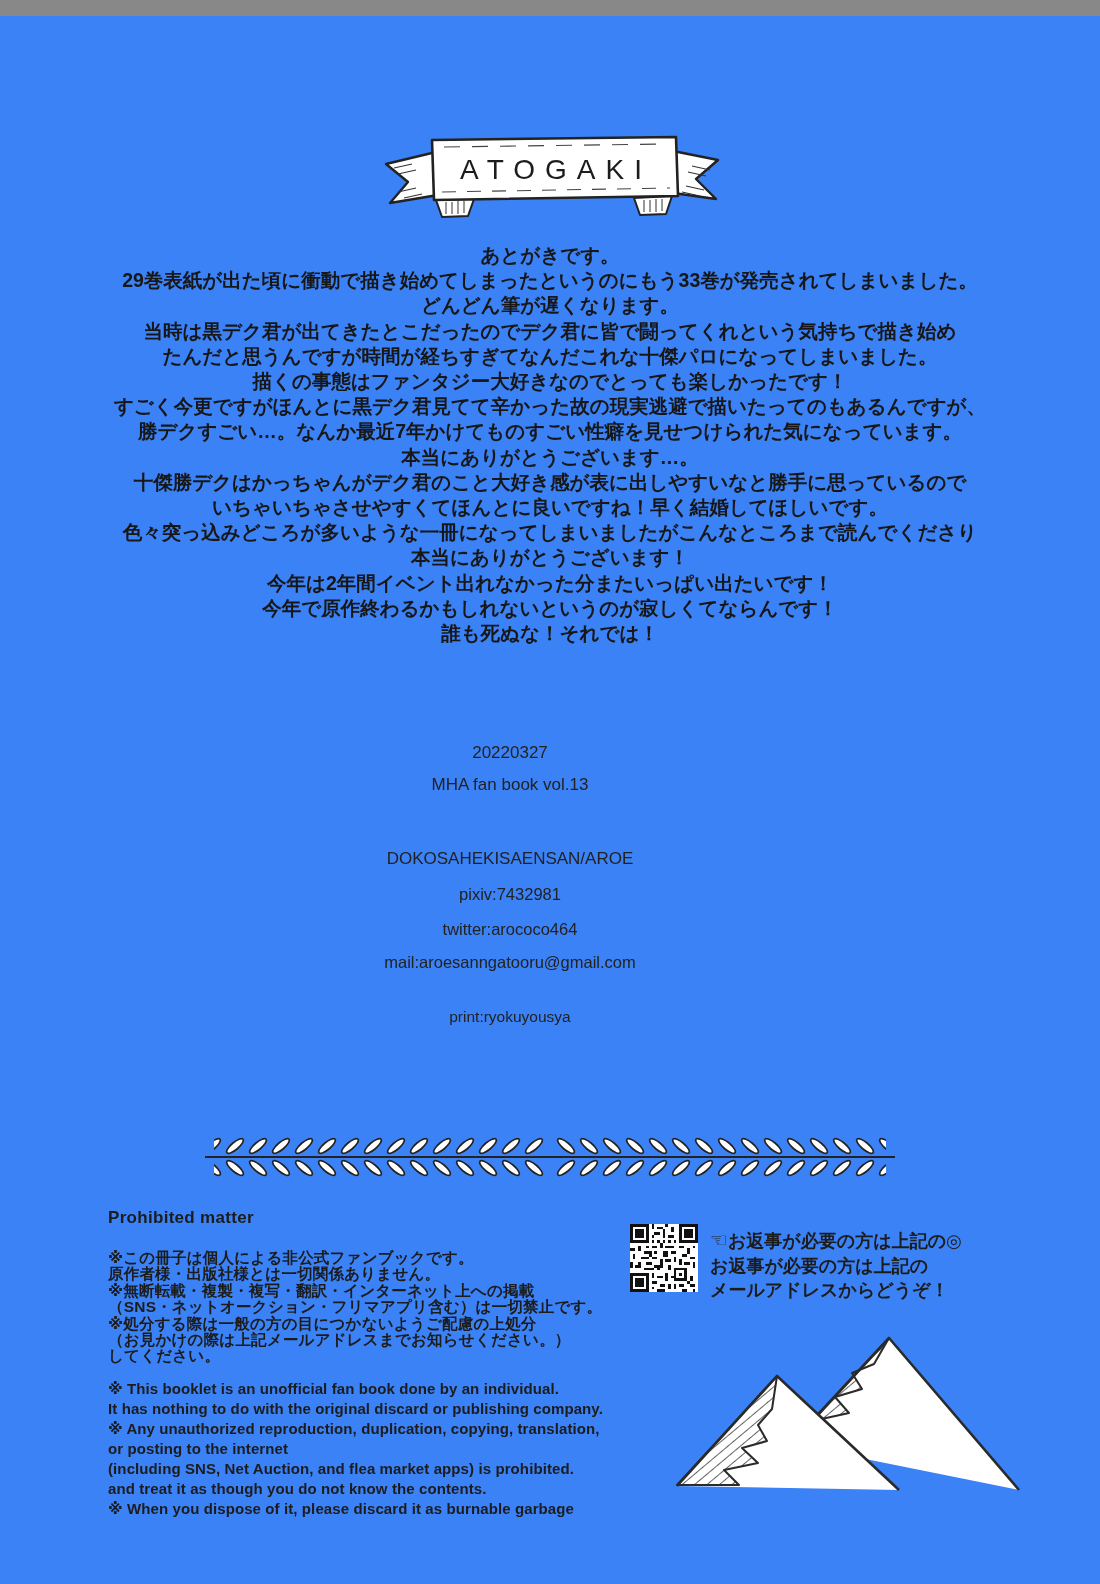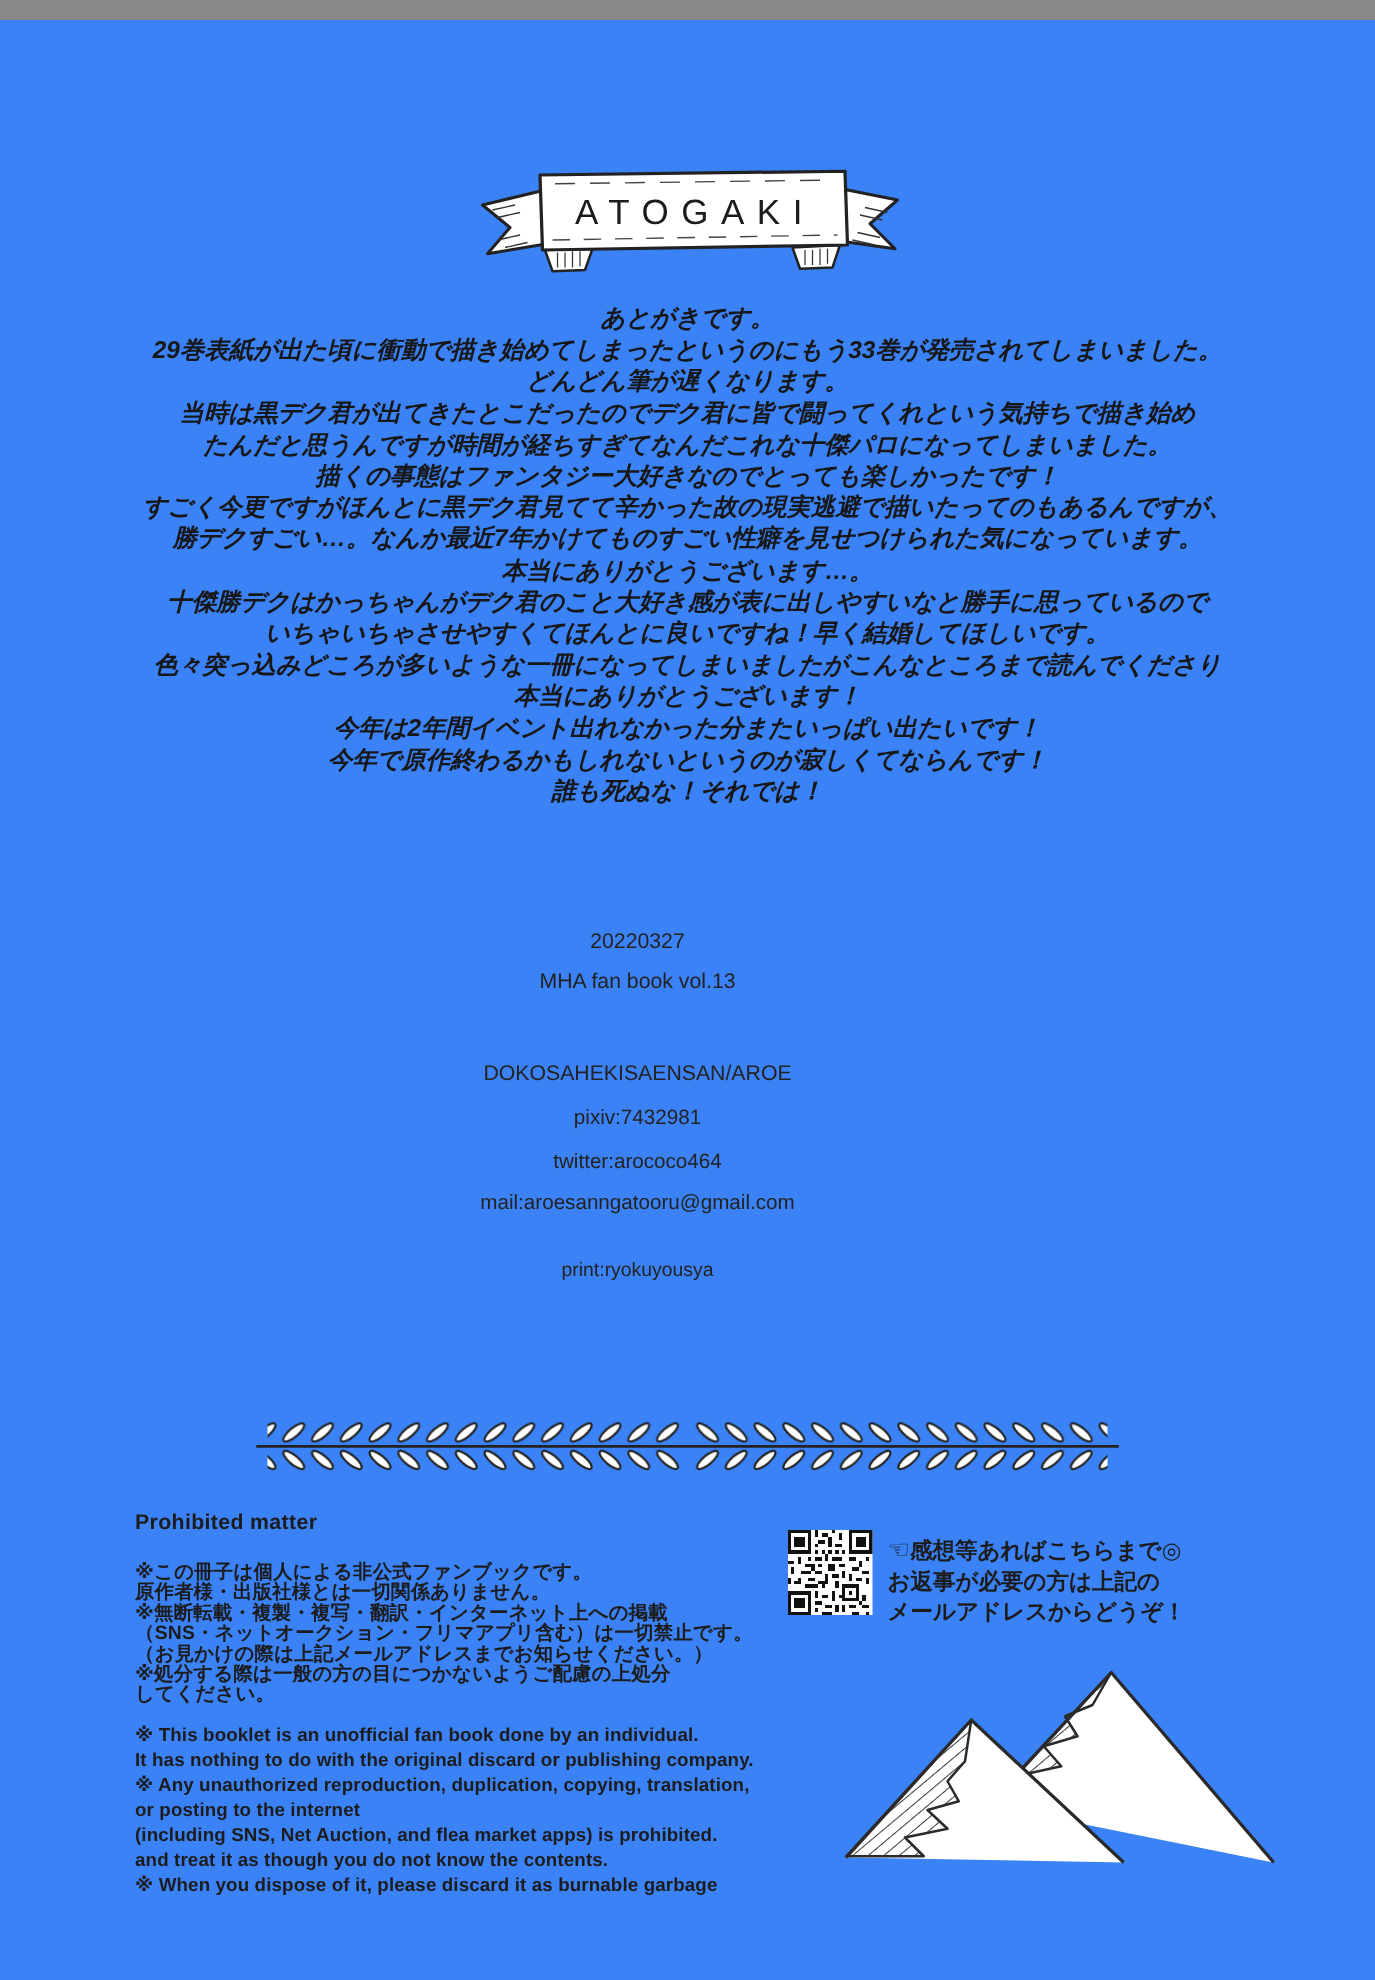--- a/index.html
+++ b/index.html
@@ -10,21 +10,21 @@
   }
   svg { display:block; }
 
   .banner { position:absolute; left:378px; top:108px; }
 
   .afterword {
     position:absolute; left:20px; top:227px; width:1060px;
     text-align:center; font-size:19.5px; line-height:25.2px;
     font-weight:600; color:#171717;
   }
-  .aw-line { min-height:25px; white-space:nowrap;font-style:italic; }
+  .aw-line { min-height:25px; white-space:nowrap; }
 
   .centerline { position:absolute; left:0; width:1020px; text-align:center; color:#222; }
   .credit-date    { top:727px;  font-size:17px; }
   .credit-book    { top:759px;  font-size:17px; }
   .credit-circle  { top:833px;  font-size:17px; }
   .credit-pixiv   { top:869px;  font-size:16.5px; }
   .credit-twitter { top:904px;  font-size:16.5px; }
   .credit-mail    { top:937px;  font-size:16.5px; }
   .credit-print   { top:992px; font-size:15.5px; }
 
@@ -130,22 +130,22 @@
     </svg>
   </div>
 
   <div class="prohibited">
     <div class="prohibited-title">Prohibited matter</div>
     <div class="prohibited-jp">
         <div>※この冊子は個人による非公式ファンブックです。</div>
         <div>原作者様・出版社様とは一切関係ありません。</div>
         <div>※無断転載・複製・複写・翻訳・インターネット上への掲載</div>
         <div>（SNS・ネットオークション・フリマアプリ含む）は一切禁止です。</div>
+        <div>※処分する際は一般の方の目につかないようご配慮の上処分</div>
         <div>（お見かけの際は上記メールアドレスまでお知らせください。）</div>
-        <div>※処分する際は一般の方の目につかないようご配慮の上処分</div>
         <div>してください。</div>
       </div>
     <div class="prohibited-en">
         <div>※ This booklet is an unofficial fan book done by an individual.</div>
         <div>It has nothing to do with the original discard or publishing company.</div>
         <div>※ Any unauthorized reproduction, duplication, copying, translation,</div>
         <div>or posting to the internet</div>
         <div>(including SNS, Net Auction, and flea market apps) is prohibited.</div>
         <div>and treat it as though you do not know the contents.</div>
         <div>※ When you dispose of it, please discard it as burnable garbage</div>
@@ -178,21 +178,21 @@
         <path d="M6,8h1v1h-1z M6,10h1v1h-1z M6,12h1v1h-1z M6,14h1v1h-1z M6,16h1v1h-1z"></path>
         <path d="M8,0h1v2h-1z M10,1h2v1h-2z M13,0h1v1h-1z M15,1h1v2h-1z M9,3h2v1h-2z M12,2h1v3h-1z M14,4h2v1h-2z M8,4h1v1h-1z"></path>
         <path d="M0,9h2v1h-2z M3,8h1v2h-1z M1,11h1v2h-1z M4,12h2v1h-2z M0,14h1v2h-1z M2,15h2v1h-2z M5,10h1v1h-1z M3,14h1v1h-1z M5,16h1v1h-1z"></path>
         <path d="M8,8h2v1h-2z M11,7h1v2h-1z M13,8h3v1h-3z M7,10h1v2h-1z M9,10h1v1h-1z M12,10h2v2h-2z M15,10h2v1h-2z M8,12h2v1h-2z M11,13h1v2h-1z M13,13h2v1h-2z M16,12h1v2h-1z M7,14h1v1h-1z M9,15h3v1h-3z M14,15h1v2h-1z M7,16h2v1h-2z M10,16h1v1h-1z"></path>
         <path d="M18,8h2v1h-2z M21,9h1v2h-1z M23,8h1v1h-1z M19,11h2v1h-2z M22,12h2v1h-2z M18,13h1v2h-1z M20,14h2v1h-2z M23,14h1v2h-1z"></path>
         <path d="M8,18h1v2h-1z M10,19h2v1h-2z M13,18h1v3h-1z M8,21h2v1h-2z M11,22h2v1h-2z M14,22h1v2h-1z M8,23h1v1h-1z M10,24h3v1h-3z M15,19h1v1h-1z"></path>
         <path d="M16,22h1v2h-1z M18,22h2v1h-2z M21,21h1v1h-1z M22,22h2v1h-2z M19,24h2v1h-2z M23,24h1v1h-1z M22,19h1v2h-1z"></path>
       </g>
     </svg>
     <div class="contact-text">
-      <div><span class="hand">☜</span><span>感想等あればこちらまで◎</span></div>
+      <div><span class="hand">☜</span><span>お返事が必要の方は上記の◎</span></div>
       <div>お返事が必要の方は上記の</div>
       <div>メールアドレスからどうぞ！</div>
     </div>
   </div>
 
   <div class="mountains">
     <svg width="365" height="185" viewBox="0 0 365 185">
       <defs>
         <pattern id="hatch" width="8" height="8" patternUnits="userSpaceOnUse" patternTransform="rotate(50)">
           <line x1="0" y1="0" x2="0" y2="8" stroke="#3a3a3a" stroke-width="1.6"></line>

